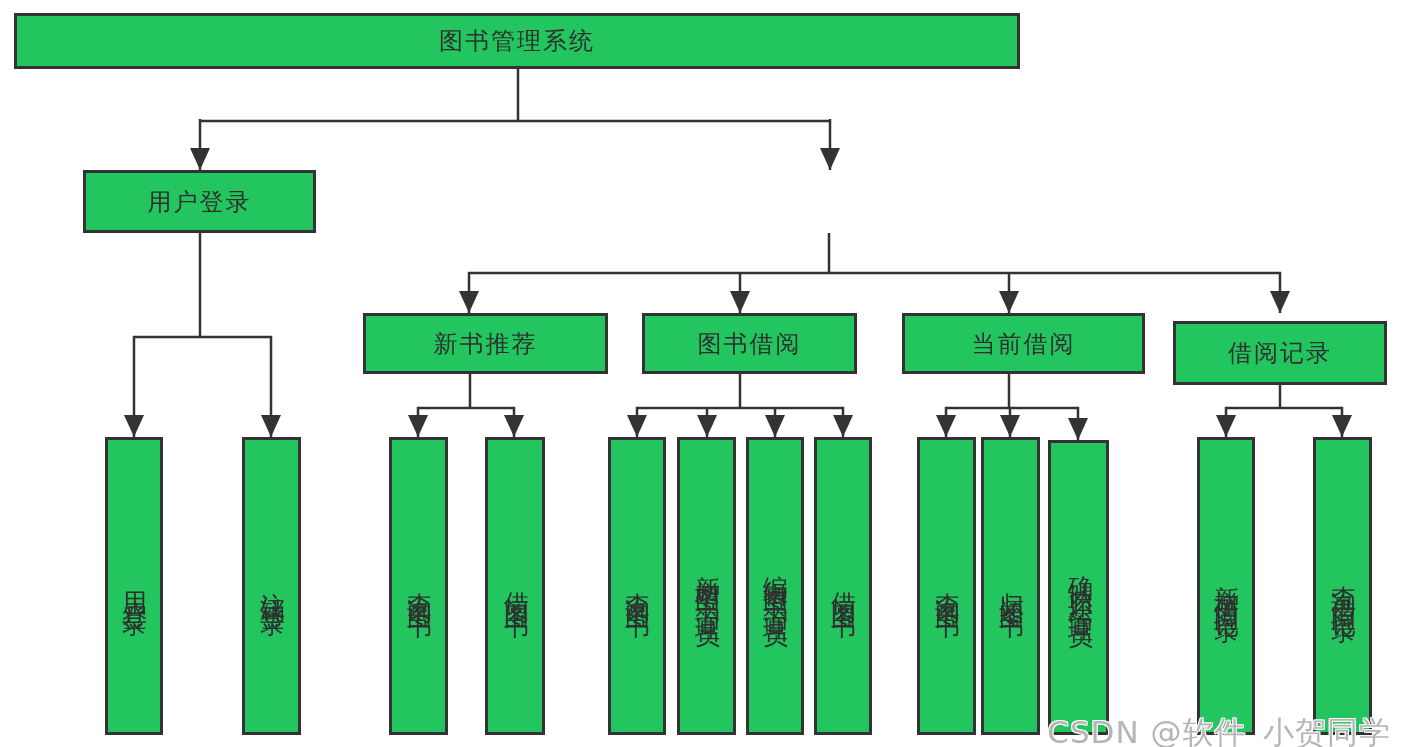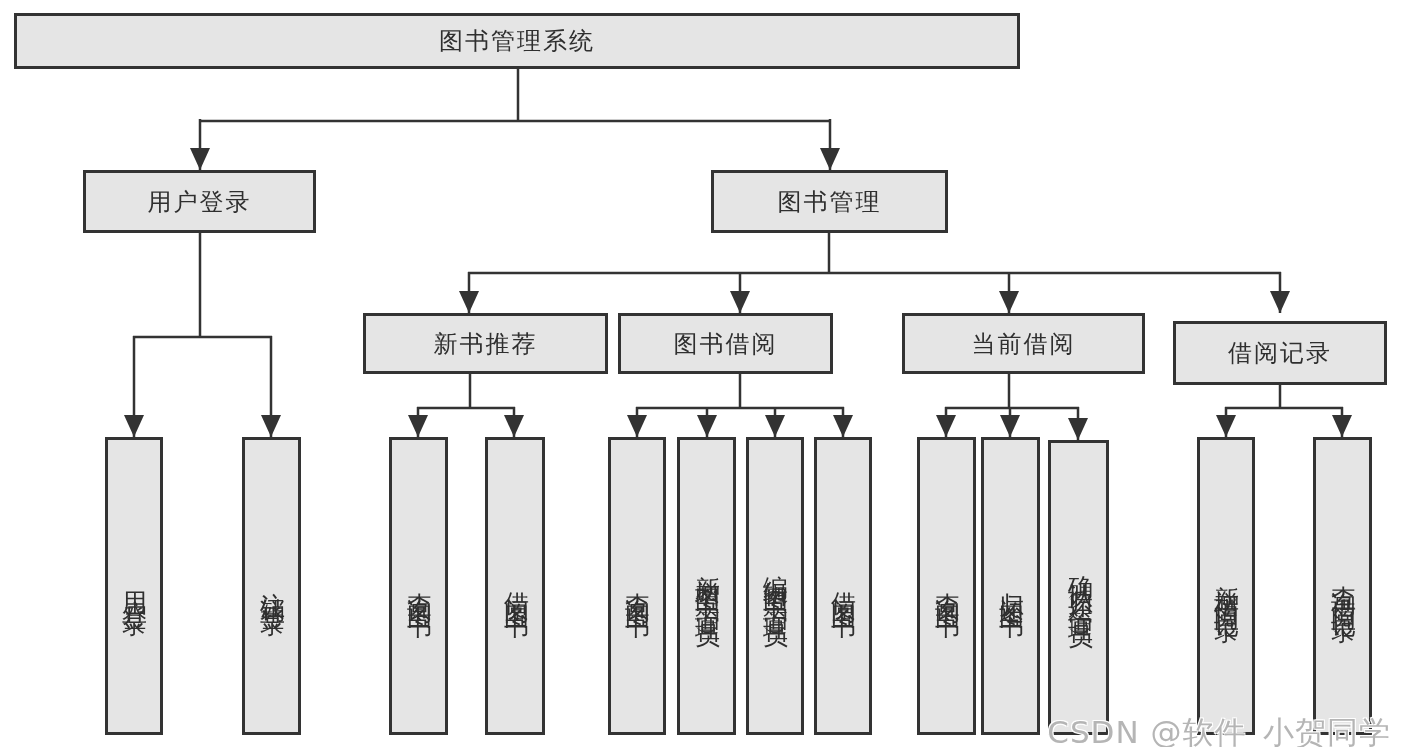--- a/index.html
+++ b/index.html
@@ -13,21 +13,21 @@
   }
   #connectors {
     position: absolute;
     left: 0; top: 0;
     width: 1405px; height: 747px;
     z-index: 1;
   }
   .node {
     position: absolute;
     box-sizing: border-box;
-    background: #e5e5e5;
+    background: #22c55e;
     border: 3px solid #333333;
     color: #2f2f2f;
     display: flex;
     align-items: center;
     justify-content: center;
     font-size: 24px;
     letter-spacing: 2px;
     z-index: 2;
     white-space: nowrap;
   }
@@ -121,24 +121,23 @@
         <path d="M1225,408 H1343"></path>
         <path d="M1226,407 V437" marker-end="url(#arrow)"></path>
         <path d="M1342,407 V437" marker-end="url(#arrow)"></path>
       </g>
     </g>
   </svg>
 
   <div class="node" style="left:14px;top:13px;width:1006px;height:56px">图书管理系统</div>
 
   <div class="node" style="left:83px;top:170px;width:233px;height:63px">用户登录</div>
-  <div class="node" style="left:711px;top:170px;width:237px;height:63px">图书管理</div>
 
   <div class="node" style="left:363px;top:313px;width:245px;height:61px">新书推荐</div>
-  <div class="node" style="left:618px;top:313px;width:215px;height:61px">图书借阅</div>
+  <div class="node" style="left:642px;top:313px;width:215px;height:61px">图书借阅</div>
   <div class="node" style="left:902px;top:313px;width:243px;height:61px">当前借阅</div>
   <div class="node" style="left:1173px;top:321px;width:214px;height:64px">借阅记录</div>
 
   <div class="node leaf" style="left:105px;width:58px">用户登录</div>
   <div class="node leaf" style="left:242px;width:59px">注销登录</div>
 
   <div class="node leaf" style="left:389px;width:59px">查询图书</div>
   <div class="node leaf" style="left:485px;width:60px">借阅图书</div>
 
   <div class="node leaf" style="left:608px;width:58px">查询图书</div>

